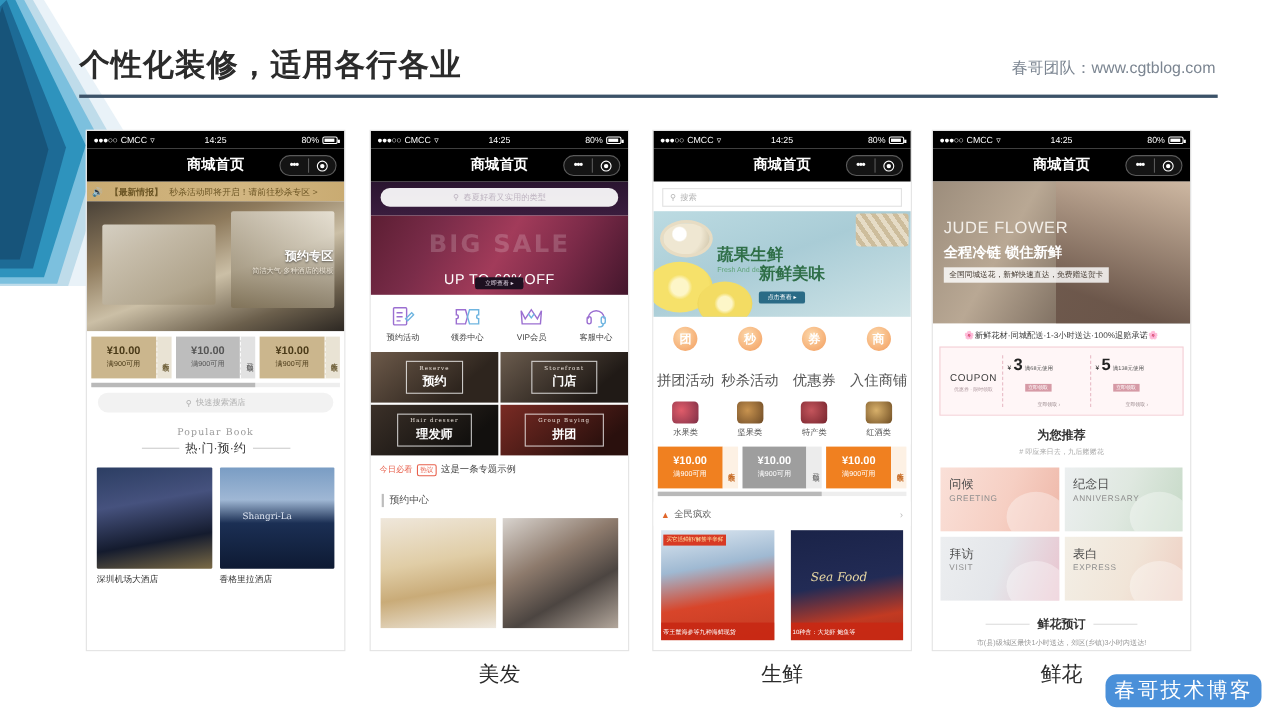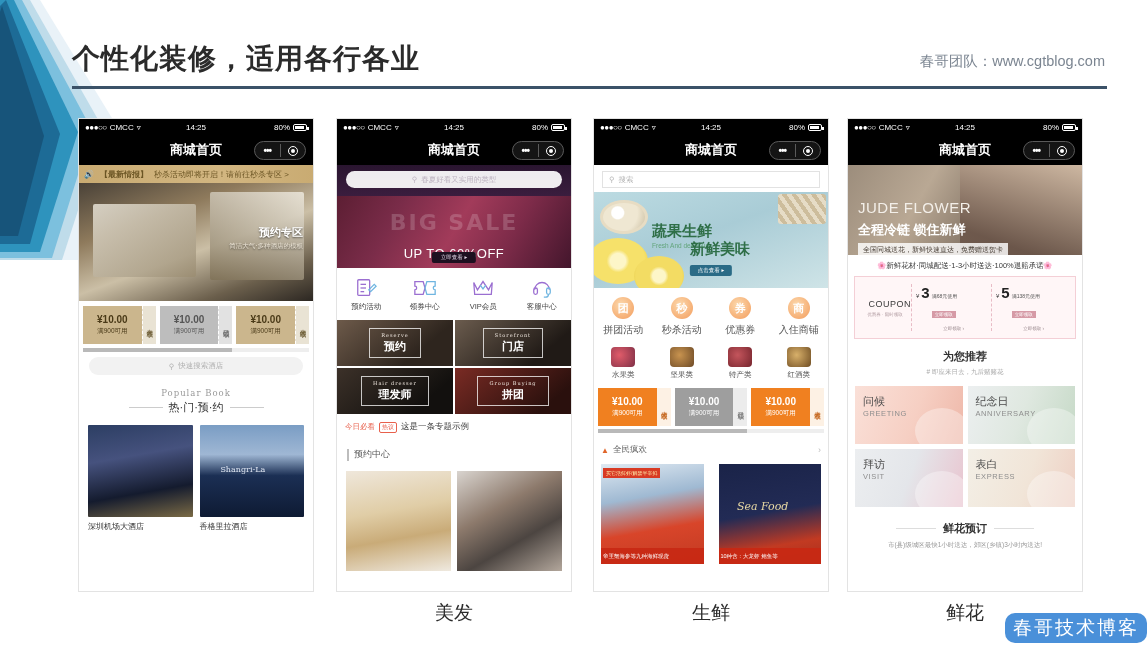--- a/index.html
+++ b/index.html
@@ -182,21 +182,21 @@
   .hero3 .t1 { position:absolute; left:58px; top:30px; font-size:15px; font-weight:bold; color:#2f6f48; }
   .hero3 .t2 { position:absolute; left:58px; top:50px; font-size:6.5px; color:#63a57c; line-height:1.15; }
   .hero3 .t3 { position:absolute; left:96px; top:48px; font-size:15px; font-weight:bold; color:#2f6f48; }
   .hero3 .btn3 { position:absolute; left:50%; transform:translateX(-50%); bottom:12px;
     background:#2a6b86; color:#fff; font-size:5.5px; padding:2px 8px; border-radius:2px; }
   .icons3 { display:flex; background:#fff; padding:9px 0 6px; }
   .icons3 .it { flex:1; text-align:center; }
   .circ { width:22px; height:22px; border-radius:50%; margin:0 auto;
     background: radial-gradient(circle at 40% 35%, #fcd9ad, #f39c5c);
     display:flex; align-items:center; justify-content:center; color:#fff; font-size:11px; font-weight:bold; }
-  .icons3 .lb { font-size:10px; color:#555; margin-top:4px; }
+  .icons3 .lb { font-size:13px; color:#555; margin-top:18px; }
   .cats3 { display:flex; background:#fff; padding:4px 0 6px; }
   .cats3 .it { flex:1; text-align:center; }
   .cats3 .ph { width:24px; height:20px; margin:0 auto; border-radius:4px; }
   .f1 { background: radial-gradient(circle at 35% 40%, #e05c6a, #7e2f46); }
   .f2 { background: radial-gradient(circle at 40% 40%, #c8934f, #6d4a26); }
   .f3 { background: radial-gradient(circle at 40% 40%, #c4555c, #75242d); }
   .f4 { background: radial-gradient(circle at 40% 40%, #d8b06a, #6e4c22); }
   .cats3 .lb { font-size:7.5px; color:#555; margin-top:3px; }
   .coupons3 { display:flex; gap:4px; padding:2px 4px 3px; }
   .cpn3 { flex:1; display:flex; height:38px; }
@@ -218,32 +218,32 @@
   .pdA { background: linear-gradient(170deg,#dfe9f2 0%,#9fb9d2 34%,#d8452a 64%,#c23a22 100%); }
   .pdB { background: linear-gradient(170deg,#1a2348 0%,#222b55 48%,#c23a22 78%,#a82f1c 100%); }
   .pdA .lbl { position:absolute; left:2px; top:4px; background:#d83a24; color:#ffe9a8;
     font-size:5px; padding:2px 3px; line-height:1.2; }
   .pdA .bot, .pdB .bot { position:absolute; left:0; right:0; bottom:0; height:16px;
     background:rgba(200,40,20,.92); color:#fff; font-size:5.5px; display:flex; align-items:center; padding:0 2px; }
   .pdB .sf { position:absolute; left:18%; top:36%; font-size:11px; color:#e9d9a4;
     font-family:"DejaVu Serif","Liberation Serif",serif; font-style:italic; }
 
   
-  .hero4 { height:90px; position:relative; overflow:hidden;
+  .hero4 { height:129px; position:relative; overflow:hidden;
     background: linear-gradient(120deg,#9c8d7c 0%,#b9a894 32%,#7e6f61 62%,#4a4138 100%); }
   .hero4::after { content:""; position:absolute; right:0; top:0; width:52%; height:100%;
     background: linear-gradient(200deg,#d9c2ab,#6b5549 80%); opacity:.9; }
   .hero4 .en4 { position:absolute; left:10px; top:34px; font-size:15px; color:#f3efe9; letter-spacing:.5px; z-index:3;}
   .hero4 .zh4 { position:absolute; left:10px; top:56px; font-size:13px; color:#fff; font-weight:bold; z-index:3;}
   .hero4 .bar4 { position:absolute; left:10px; top:78px; background:rgba(255,255,255,.82);
     color:#4a4038; font-size:7px; padding:2px 5px; z-index:3; }
   .notice4 { text-align:center; font-size:7.5px; color:#3b3b3b; padding:6px 4px 5px; background:#fff; }
   .cpbox { border:1px solid #f4cfd6; background:#fff6f7; margin:0 6px; padding:7px 4px; display:flex; align-items:center;}
   .cpbox .brand { width:52px; text-align:center; }
-  .cpbox .brand .bg { font-size:9px; color:#3a3a3a; letter-spacing:.5px;text-align:right; }
+  .cpbox .brand .bg { font-size:9px; color:#3a3a3a; letter-spacing:.5px; }
   .cpbox .brand .sm { font-size:4.5px; color:#b09aa0; margin-top:3px; }
   .cpitem { flex:1; border-left:1px dashed #e8bcc6; padding-left:4px; }
   .cpitem .top { display:flex; align-items:baseline; gap:2px; }
   .cpitem .yen { font-size:6px; color:#333; }
   .cpitem .num { font-size:15px; color:#222; font-weight:bold; line-height:1; }
   .cpitem .cond { font-size:5px; color:#555; }
   .cpitem .pill { font-size:4.5px; color:#fff; background:#d69aa6; padding:1px 3px; display:inline-block; margin-top:1px;}
   .cpitem .get { font-size:4.5px; color:#9a8a8e; margin-top:6px; text-align:center; }
   .rec4 { text-align:center; padding:10px 0 2px; background:#fff; }
   .rec4 .t { font-size:11px; color:#333; font-weight:bold; }

